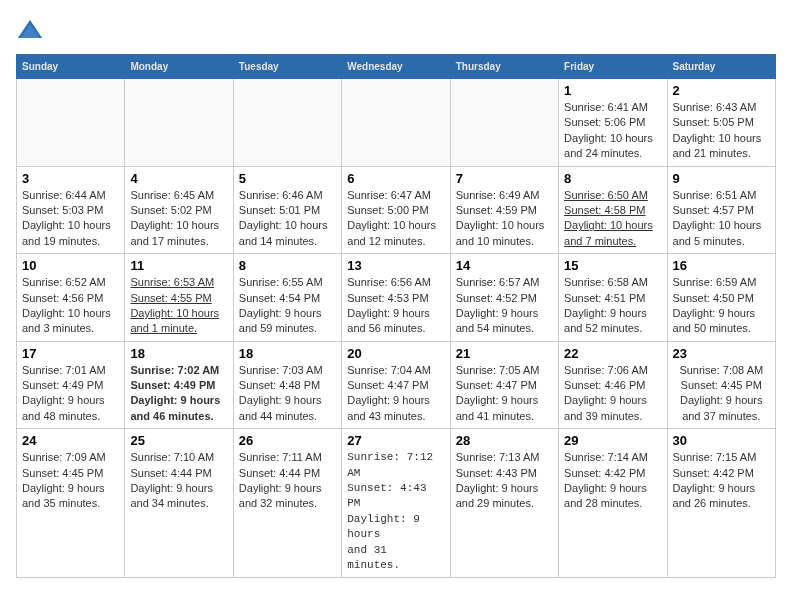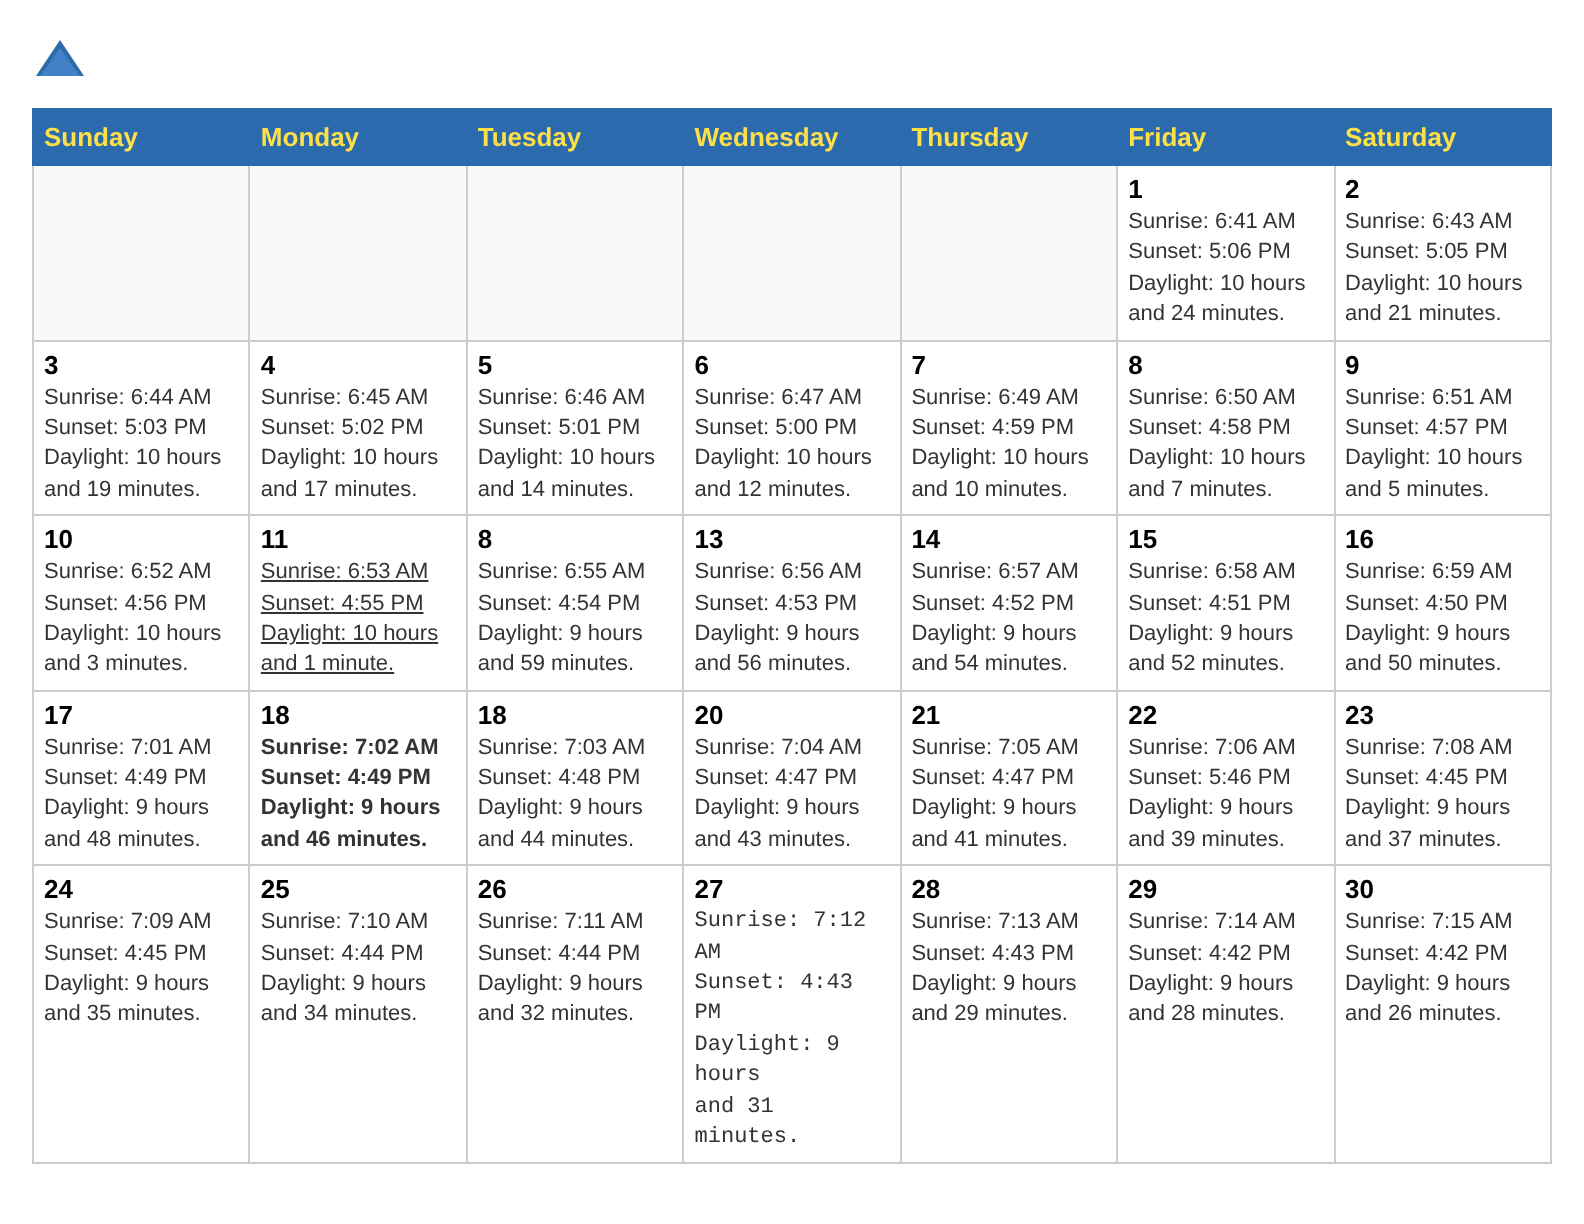--- a/index.html
+++ b/index.html
@@ -52,24 +52,24 @@
       font-size: 16px;
       color: #444;
     }
     table {
       width: 100%;
       border-collapse: collapse;
       font-size: 11px;
     }
     th {
       background-color: #2a6aad;
-      color: #fde047;
+      color: #e5e5e5;
       text-align: left;
       padding: 6px 5px;
-      font-size: 13px;
+      font-size: 10px;
       border: 1px solid #2a6aad;
     }
     td {
       border: 1px solid #ccc;
       vertical-align: top;
       padding: 4px 5px;
       min-height: 80px;
       height: 80px;
       width: 108px;
       background: #fff;
@@ -174,21 +174,21 @@
         </td>
         <td>
           <span class="day-num">7</span>
           <div class="day-info" style="white-space: pre-line;">Sunrise: 6:49 AM
 Sunset: 4:59 PM
 Daylight: 10 hours
 and 10 minutes.</div>
         </td>
         <td>
           <span class="day-num">8</span>
-          <div class="day-info" style="white-space: pre-line;">Sunrise: 6:50 AM
+          <div class="day-info" style="white-space: pre-line; text-decoration: underline;">Sunrise: 6:50 AM
 Sunset: 4:58 PM
 Daylight: 10 hours
 and 7 minutes.</div>
         </td>
         <td>
           <span class="day-num">9</span>
           <div class="day-info" style="white-space: pre-line;">Sunrise: 6:51 AM
 Sunset: 4:57 PM
 Daylight: 10 hours
 and 5 minutes.</div>
@@ -277,27 +277,27 @@
         <td>
           <span class="day-num">21</span>
           <div class="day-info" style="white-space: pre-line;">Sunrise: 7:05 AM
 Sunset: 4:47 PM
 Daylight: 9 hours
 and 41 minutes.</div>
         </td>
         <td>
           <span class="day-num">22</span>
           <div class="day-info" style="white-space: pre-line;">Sunrise: 7:06 AM
-Sunset: 5:46 PM
+Sunset: 4:46 PM
 Daylight: 9 hours
 and 39 minutes.</div>
         </td>
         <td>
           <span class="day-num">23</span>
-          <div class="day-info" style="white-space: pre-line;">Sunrise: 7:08 AM
+          <div class="day-info" style="white-space: pre-line; text-align: center;">Sunrise: 7:08 AM
 Sunset: 4:45 PM
 Daylight: 9 hours
 and 37 minutes.</div>
         </td>
       </tr>
       <tr>
         <td>
           <span class="day-num">24</span>
           <div class="day-info" style="white-space: pre-line;">Sunrise: 7:09 AM
 Sunset: 4:45 PM

